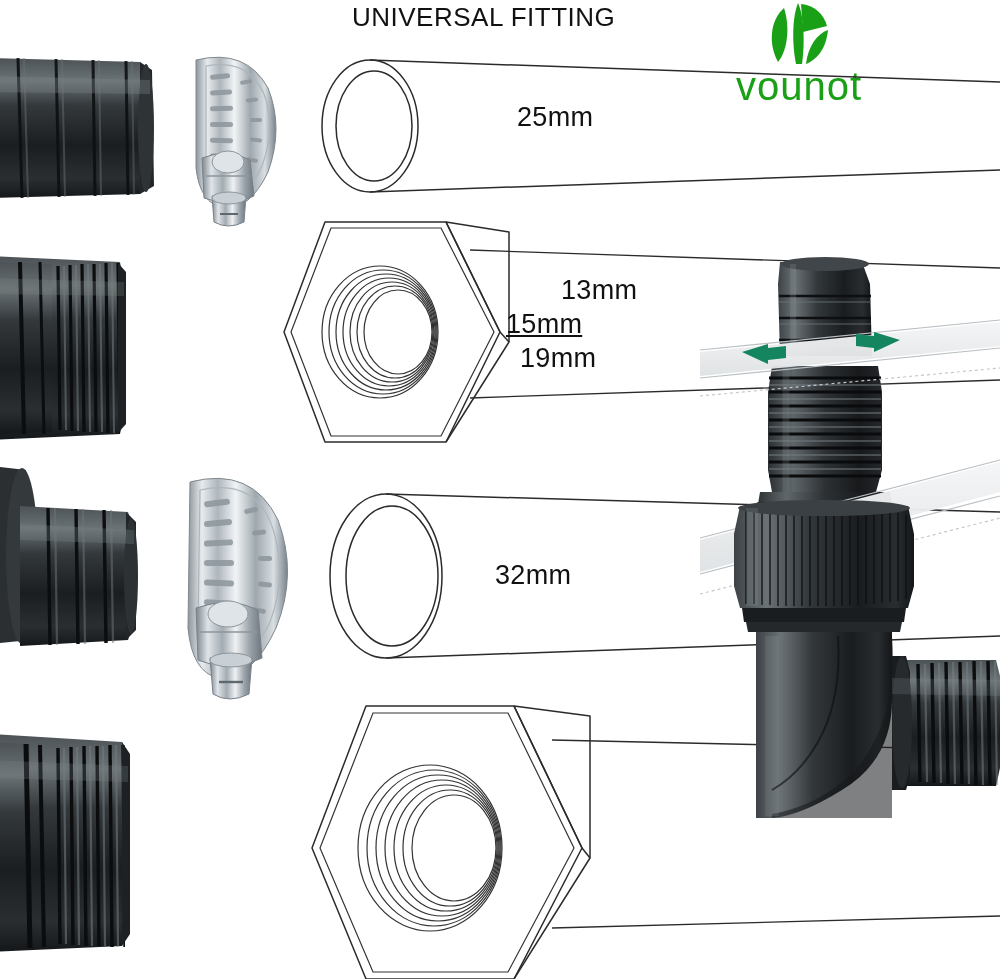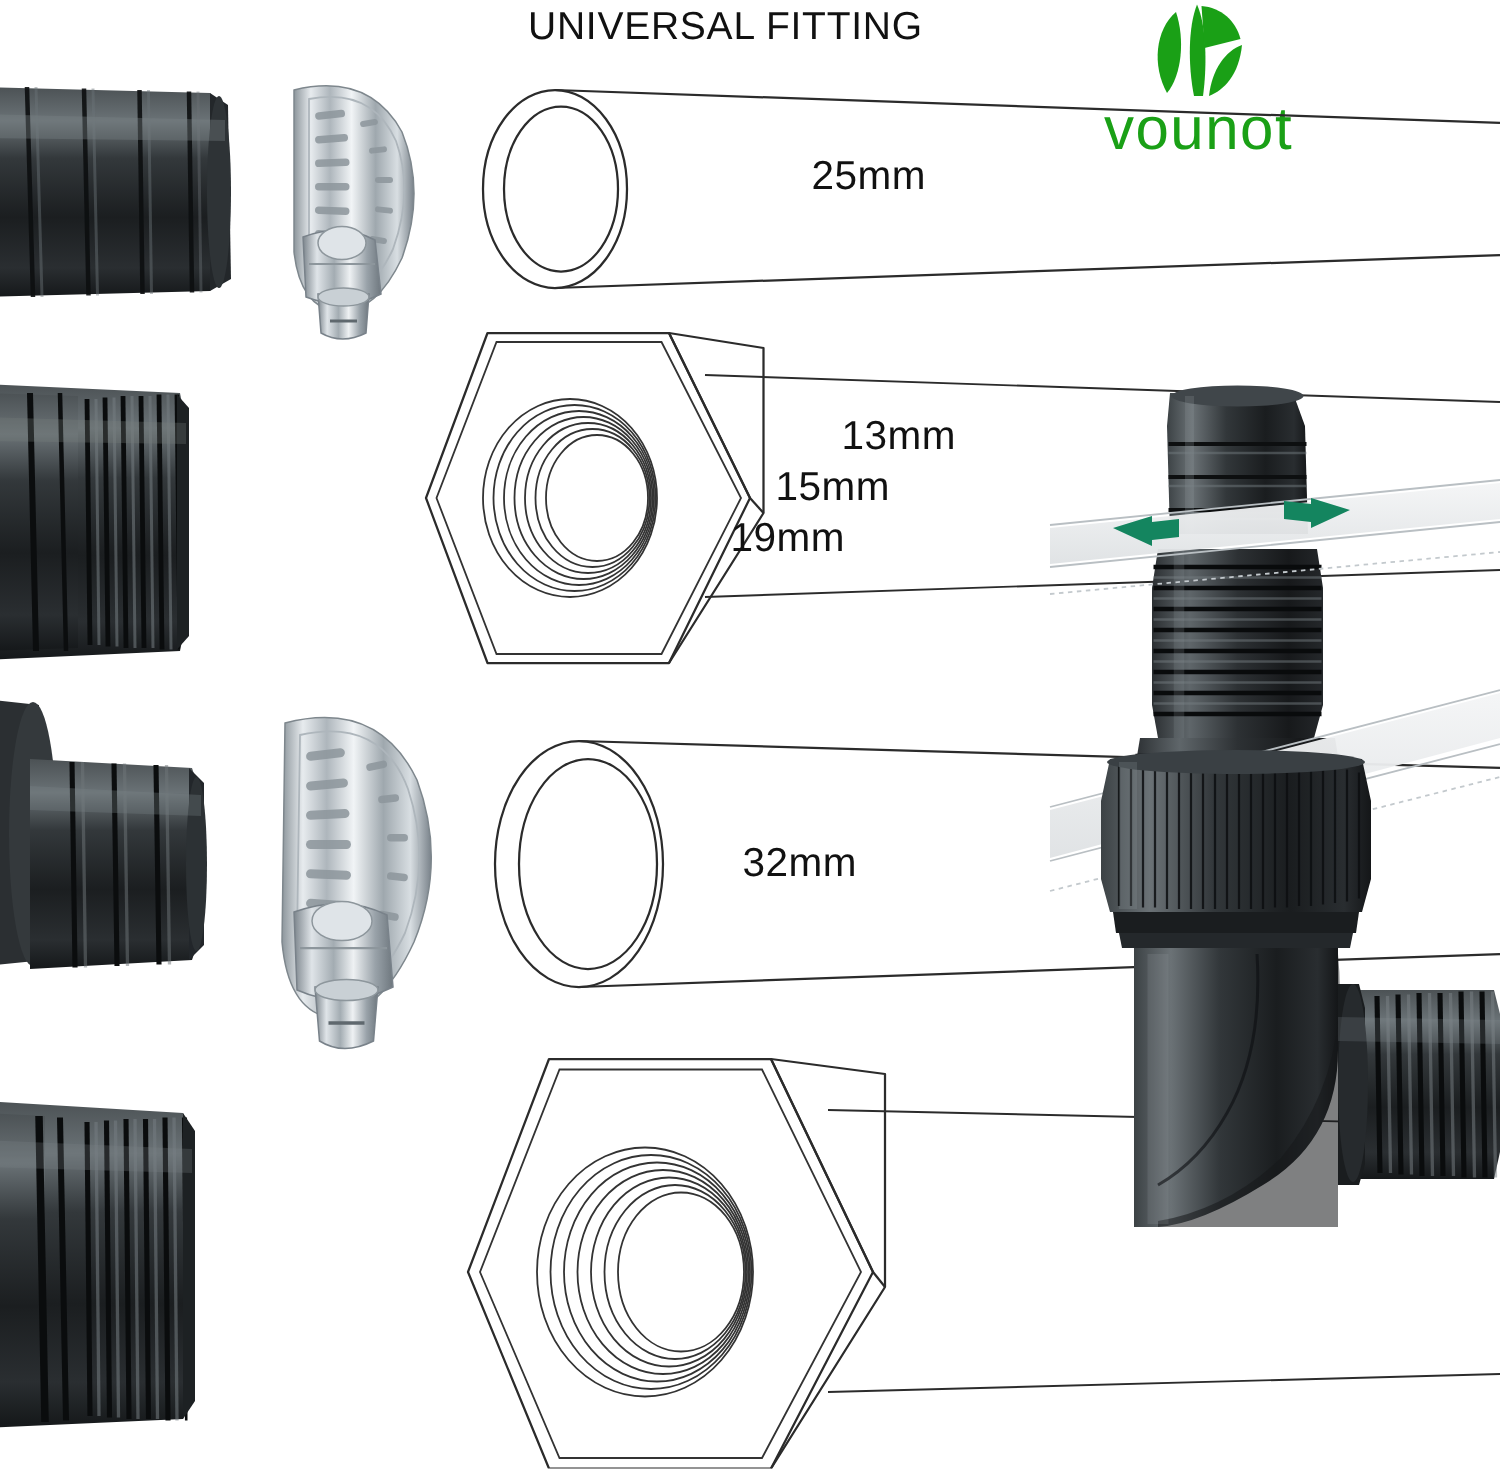--- a/index.html
+++ b/index.html
@@ -21,24 +21,24 @@
   #brand{left:736px;top:2px;display:flex;align-items:center;flex-direction:column;}
   #brand-word{
     font-size:40px;color:#1aa016;letter-spacing:1px;line-height:1;
     font-weight:400;
   }
 
   
   .dim{
     font-size:27px;color:#111;white-space:nowrap;letter-spacing:.3px;
   }
-  #dim-25{left:517px;top:102px;margin-left:24px;}
+  #dim-25{left:517px;top:102px;}
   #dim-13{left:517px;top:275px;margin-left:44px;}
-  #dim-15{left:517px;top:309px;}
-  #dim-19{left:487px;top:343px;}
+  #dim-15{left:506px;top:309px;text-decoration:underline;}
+  #dim-19{left:520px;top:343px;}
   #dim-32{left:495px;top:560px;}
 
   svg{display:block;overflow:visible;}
   .lineart{position:absolute;left:0;top:0;}
 </style>
 </head>
 <body>
 
 <div id="stage">
 

